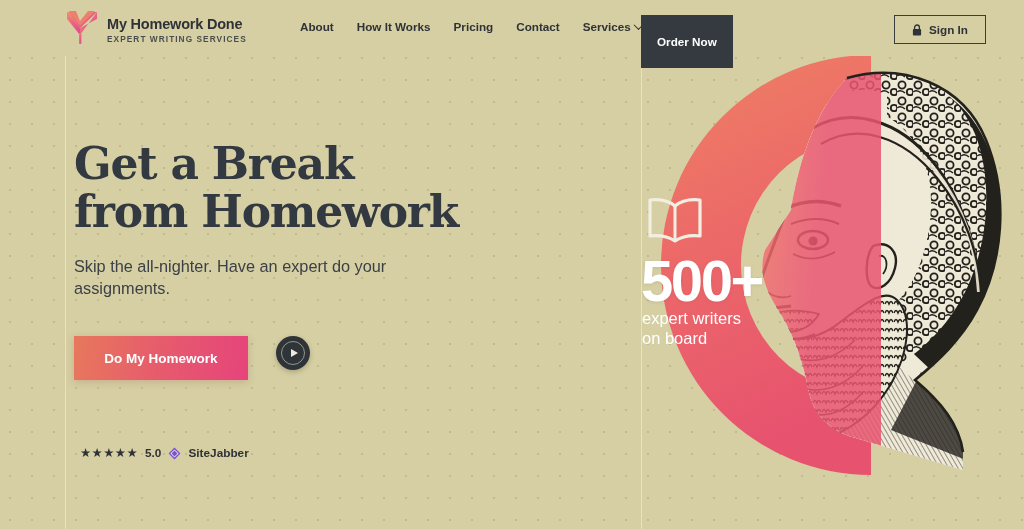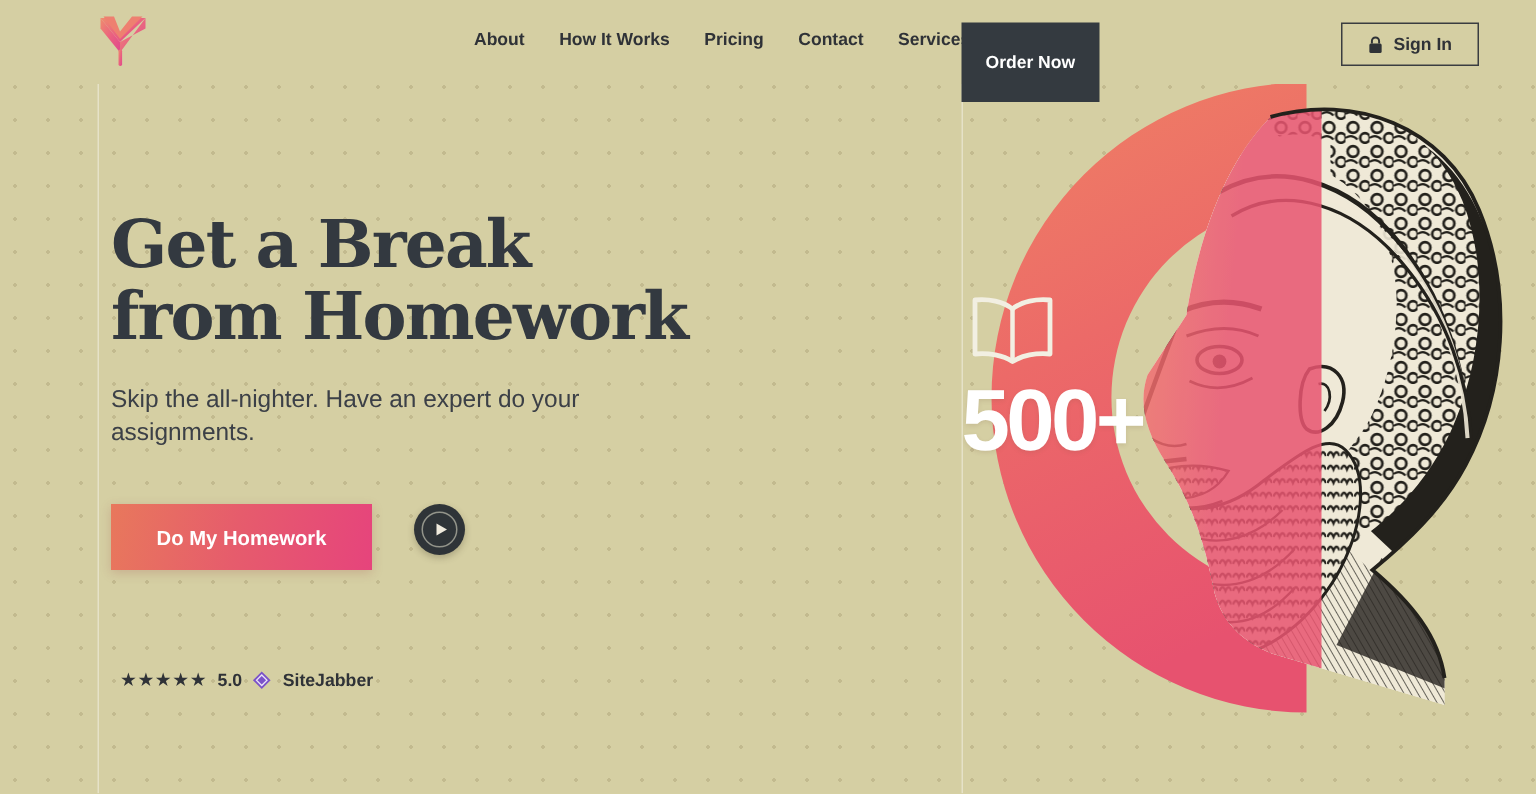--- a/index.html
+++ b/index.html
@@ -45,21 +45,21 @@
   .brand-name {
     font-size:14.5px; font-weight:bold; color:#2f3237;
     letter-spacing:-0.2px; display:block;
   }
   .brand-tag {
     font-size:8.3px; font-weight:bold; color:#4a4d4f;
     letter-spacing:1.05px; display:block; margin-top:3px;
   }
   .nav {
     position:absolute; left:300px; top:20px;
-    display:flex; align-items:center; gap:23px;margin-left:16px;
+    display:flex; align-items:center; gap:23px;
   }
   .nav-item {
     font-size:11.7px; font-weight:bold; color:#2f3237;
     text-decoration:none; white-space:nowrap;
     display:flex; align-items:center; gap:4px; cursor:pointer;
   }
   .chev {
     display:inline-block; width:7px; height:7px;
     border-right:1.4px solid #2f3237; border-bottom:1.4px solid #2f3237;
     transform:rotate(45deg) translate(-1px,-1px);
@@ -322,40 +322,46 @@
                C 300 402 318 424 322 452" fill="none" stroke="#23211c" stroke-width="2.6"></path>
     </svg>
 
     <svg class="book-ico" viewBox="0 0 60 48">
       <path d="M30 10 C24 5 14 3 5 4 L5 40 C14 39 24 41 30 45
                C36 41 46 39 55 40 L55 4 C46 3 36 5 30 10 Z" fill="none" stroke="#f2efe2" stroke-width="3.2" stroke-linejoin="round"></path>
       <path d="M30 10 L30 45" fill="none" stroke="#f2efe2" stroke-width="3"></path>
     </svg>
 
     <div class="stat-number">500+</div>
+    <div class="stat-label">expert writers
+on board</div>
   </div>
 
   <div class="header">
     <div class="header-inner">
 
       <div class="brand">
         <svg class="brand-mark" viewBox="0 0 32 40">
           <defs>
             <linearGradient id="lgGrad" x1="0" y1="0" x2="1" y2="1">
               <stop offset="0%" stop-color="#ef8c6e"></stop>
               <stop offset="55%" stop-color="#ea5f80"></stop>
               <stop offset="100%" stop-color="#e0478d"></stop>
             </linearGradient>
           </defs>
           <path d="M1 3 L1 10 L14 26 L14 19 Z" fill="url(#lgGrad)"></path>
           <path d="M14 19 L14 26 L31 3 L31 10 Z" fill="url(#lgGrad)" opacity="0.95"></path>
           <path d="M1 3 L14 19 L31 3 L24 3 L14 14 L8 3 Z" fill="url(#lgGrad)"></path>
           <path d="M3 2 L14 17 L29 2 L22 2 L14 12 L10 2 Z" fill="#ee8070"></path>
           <rect x="13" y="24" width="2.4" height="11" rx="1.1" fill="url(#lgGrad)"></rect>
         </svg>
+        <span class="brand-text">
+          <span class="brand-name">My Homework Done</span>
+          <span class="brand-tag">EXPERT WRITING SERVICES</span>
+        </span>
       </div>
 
       <nav class="nav">
         <a class="nav-item" href="#">
           <span>About</span>
         </a>
         <a class="nav-item" href="#">
           <span>How It Works</span>
         </a>
         <a class="nav-item" href="#">

